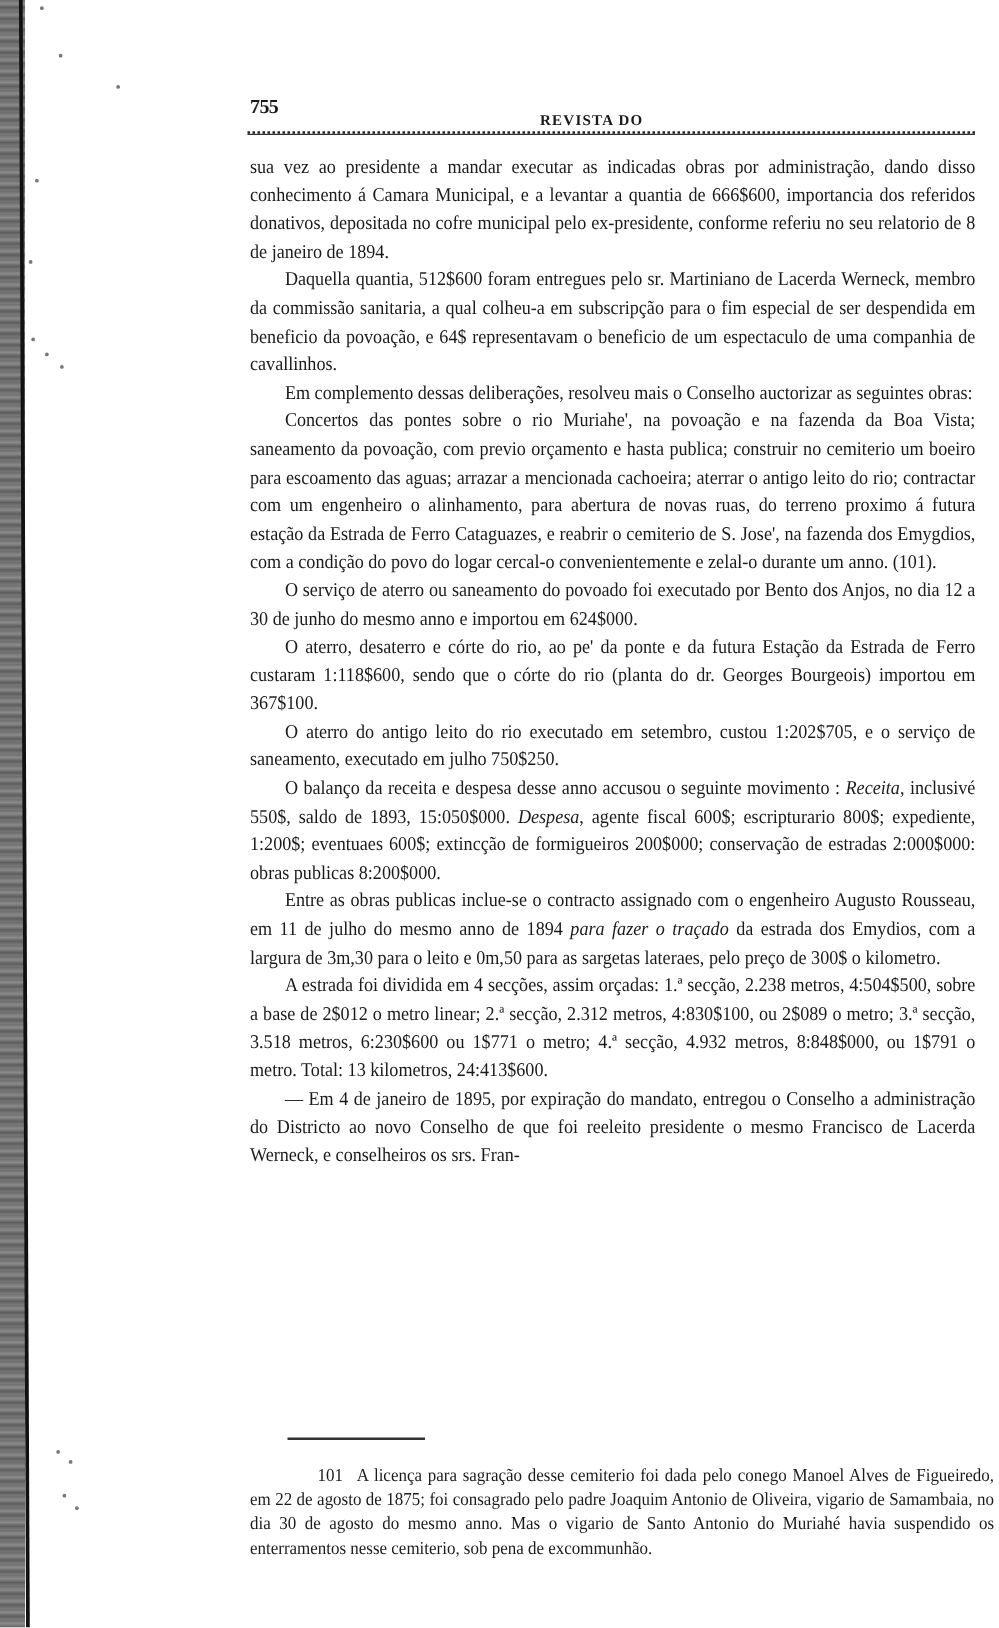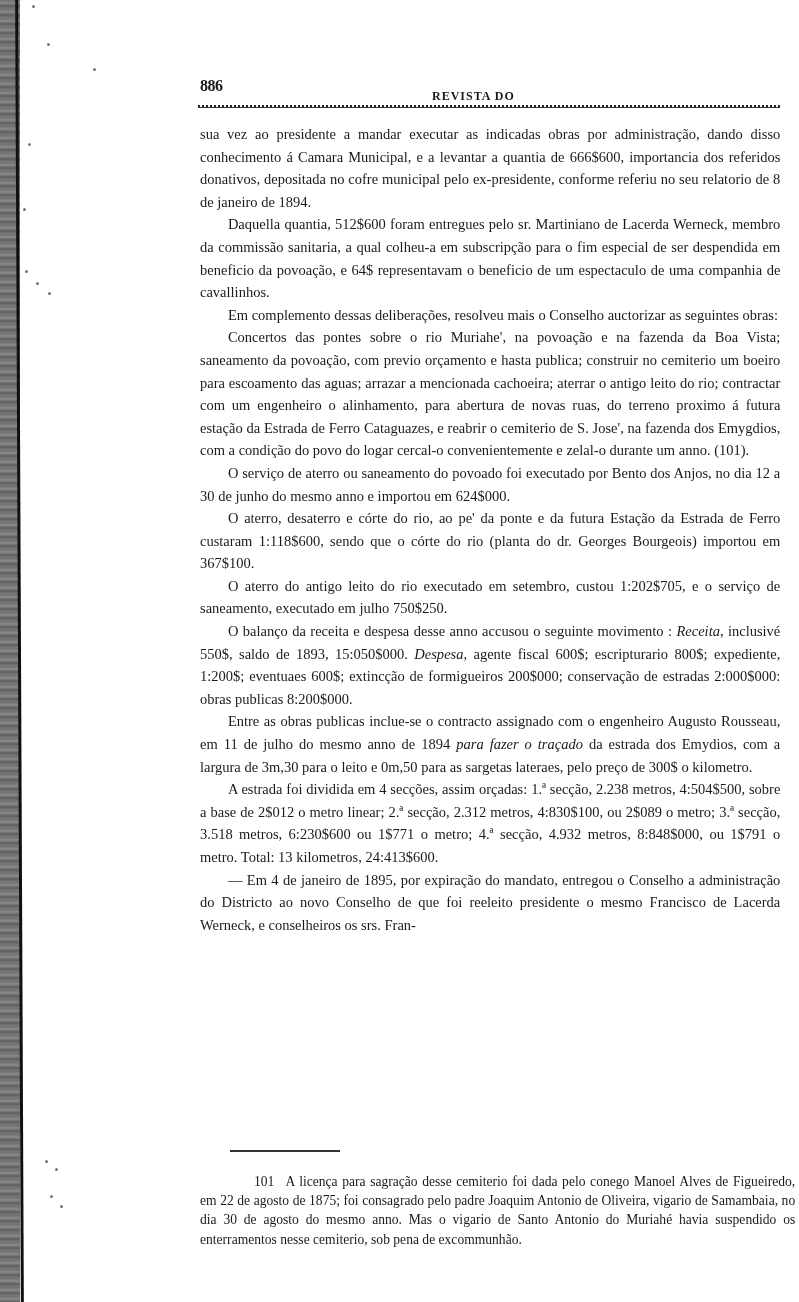--- a/index.html
+++ b/index.html
@@ -140,21 +140,21 @@
 <div class="speck" style="left:36px;top:282px;"></div>
 <div class="speck" style="left:48px;top:292px;"></div>
 <div class="speck" style="left:45px;top:1160px;"></div>
 <div class="speck" style="left:55px;top:1168px;"></div>
 <div class="speck" style="left:50px;top:1195px;"></div>
 <div class="speck" style="left:60px;top:1205px;"></div>
 
 <div class="page">
 
   <div class="running-head">
-    <span class="page-number">886</span>
+    <span class="page-number">755</span>
     <span class="running-title">REVISTA DO</span>
   </div>
   <div class="head-rule"></div>
 
   <div class="body-text">
     <p class="no-indent">sua vez ao presidente a mandar executar as indicadas obras por administração, dando disso conhecimento á Camara Municipal, e a levantar a quantia de 666$600, importancia dos referidos donativos, depositada no cofre municipal pelo ex-presidente, conforme referiu no seu relatorio de 8 de janeiro de 1894.</p>
     <p>Daquella quantia, 512$600 foram entregues pelo sr. Martiniano de Lacerda Werneck, membro da commissão sanitaria, a qual colheu-a em subscripção para o fim especial de ser despendida em beneficio da povoação, e 64$ representavam o beneficio de um espectaculo de uma companhia de cavallinhos.</p>
     <p>Em complemento dessas deliberações, resolveu mais o Conselho auctorizar as seguintes obras:</p>
     <p>Concertos das pontes sobre o rio Muriahe', na povoação e na fazenda da Boa Vista; saneamento da povoação, com previo orçamento e hasta publica; construir no cemiterio um boeiro para escoamento das aguas; arrazar a mencionada cachoeira; aterrar o antigo leito do rio; contractar com um engenheiro o alinhamento, para abertura de novas ruas, do terreno proximo á futura estação da Estrada de Ferro Cataguazes, e reabrir o cemiterio de S. Jose', na fazenda dos Emygdios, com a condição do povo do logar cercal-o convenientemente e zelal-o durante um anno. (101).</p>
     <p>O serviço de aterro ou saneamento do povoado foi executado por Bento dos Anjos, no dia 12 a 30 de junho do mesmo anno e importou em 624$000.</p>

